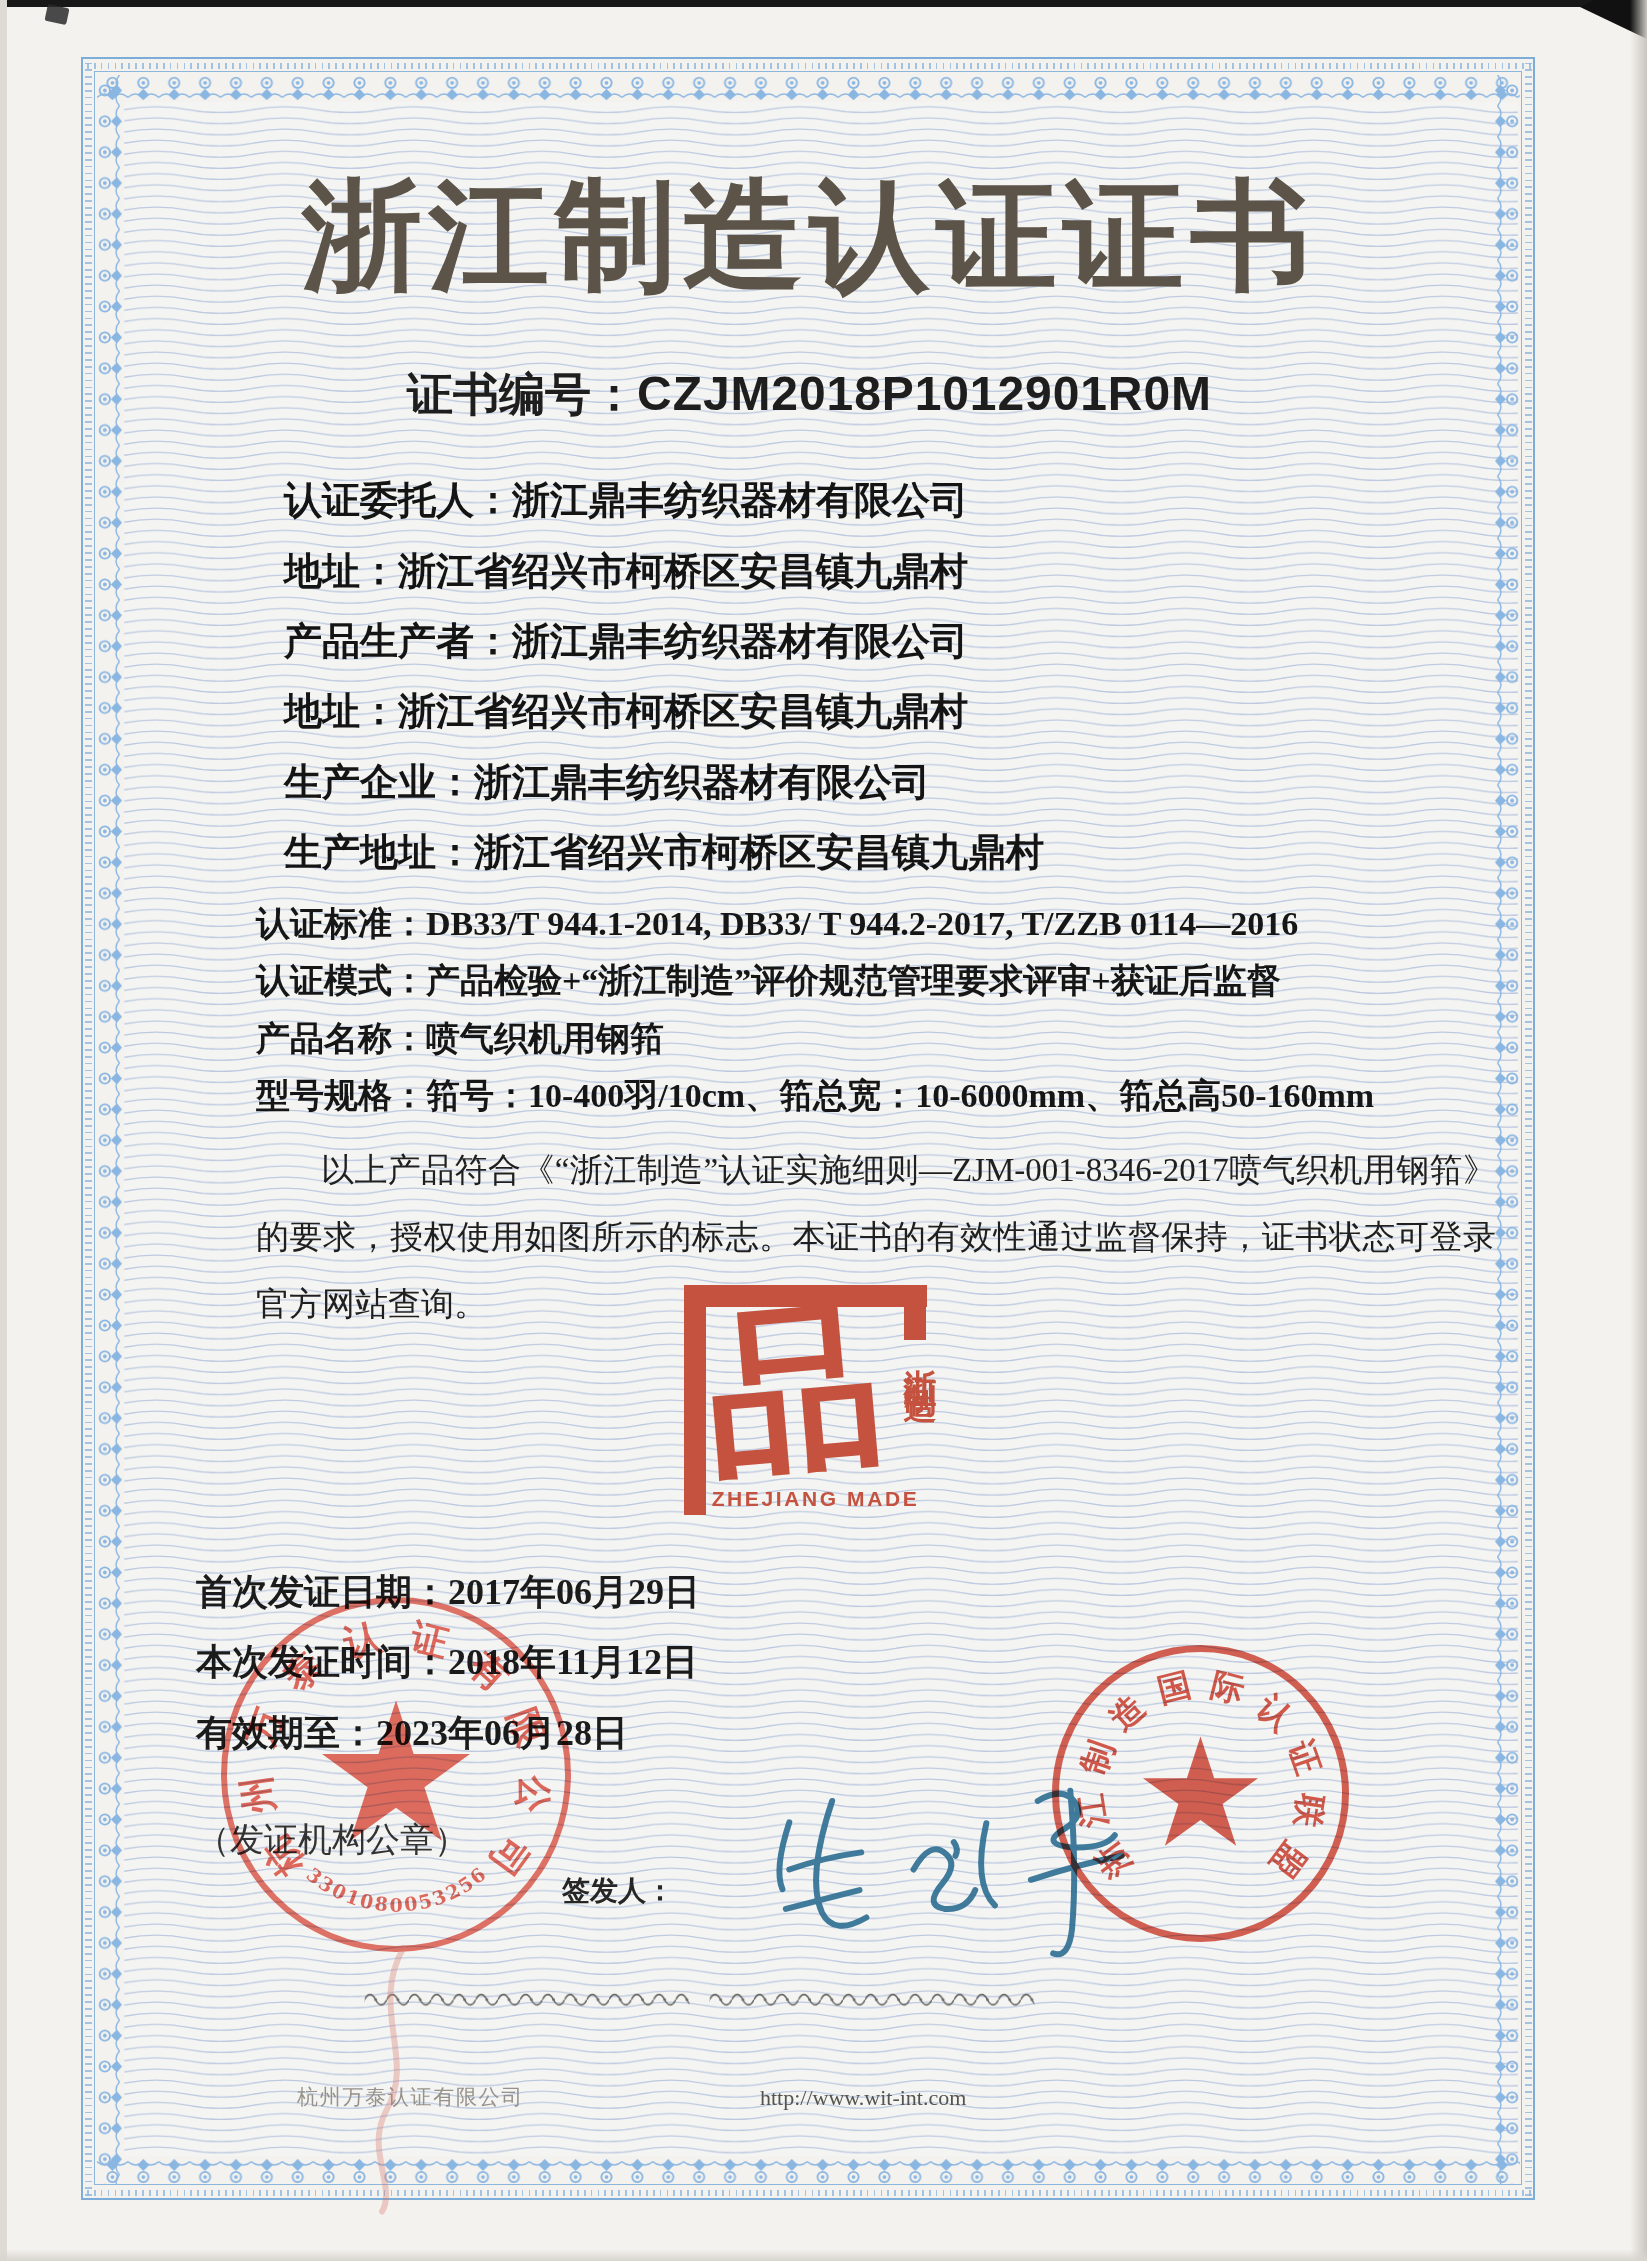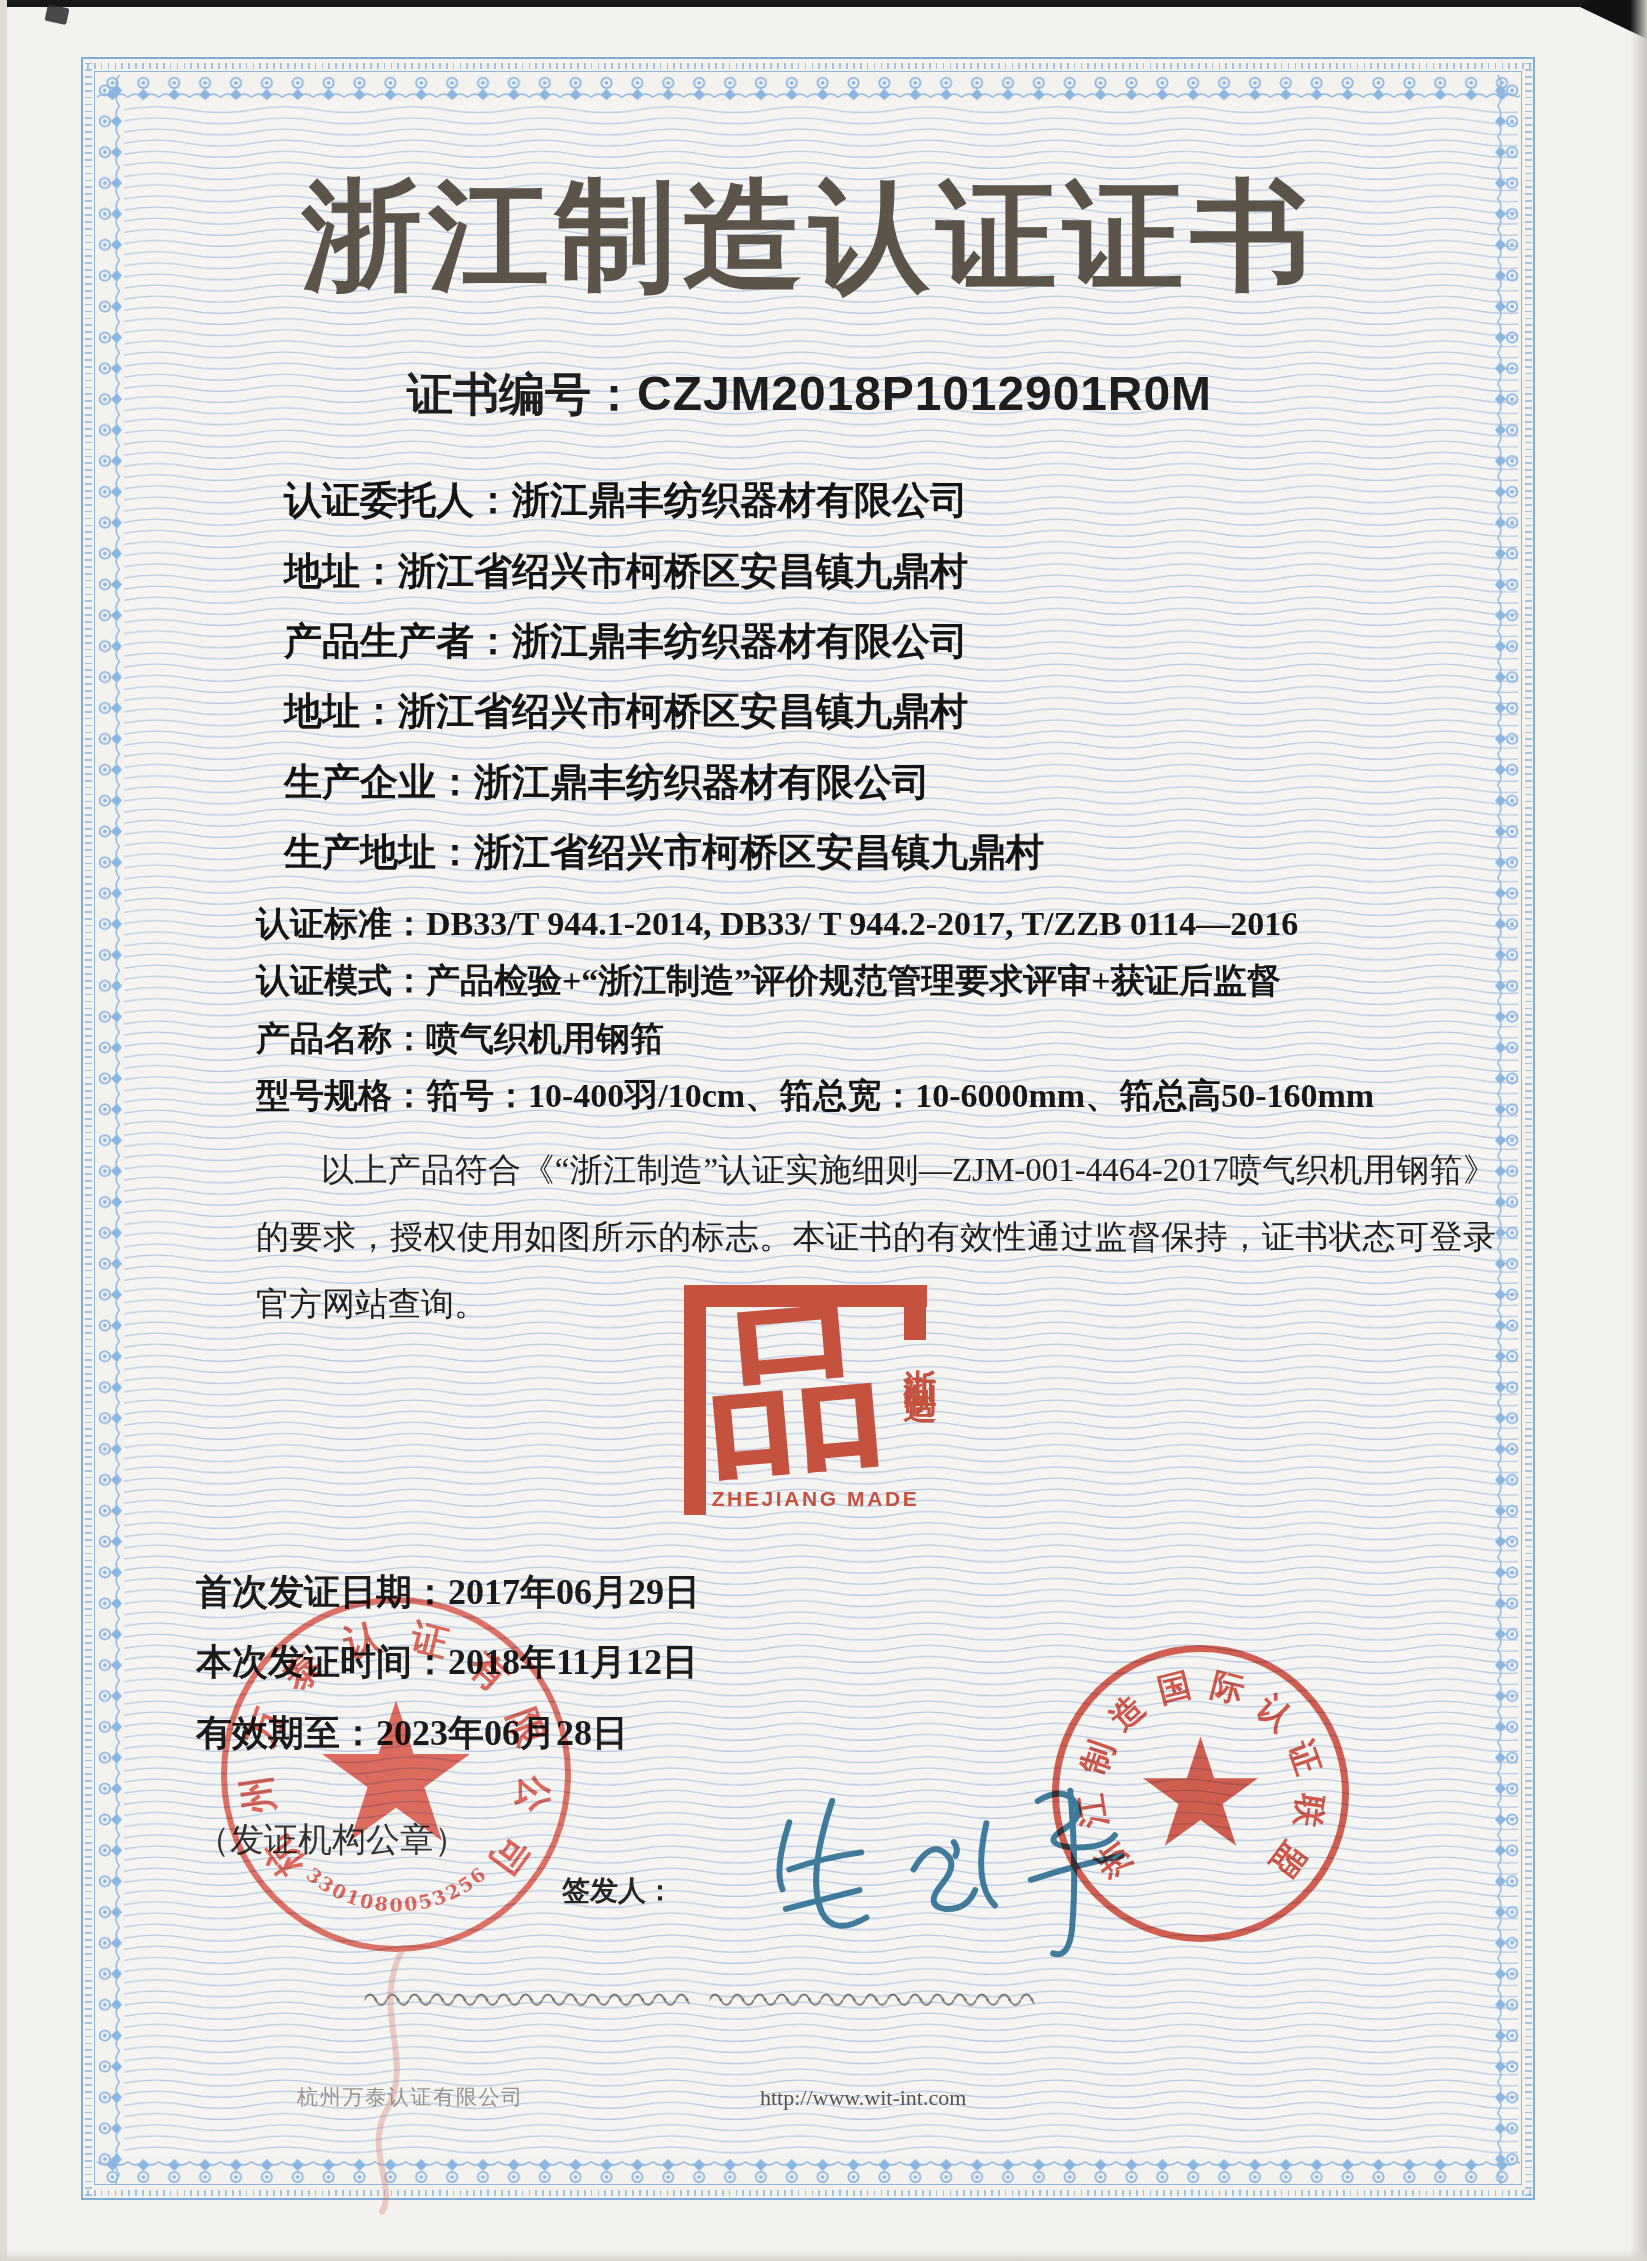--- a/index.html
+++ b/index.html
@@ -149,21 +149,21 @@
 <div class="abs info-line" style="top:616px;"><span>产品生产者：</span><span>浙江鼎丰纺织器材有限公司</span></div>
 <div class="abs info-line" style="top:686px;"><span>地址：</span><span>浙江省绍兴市柯桥区安昌镇九鼎村</span></div>
 <div class="abs info-line" style="top:757px;"><span>生产企业：</span><span>浙江鼎丰纺织器材有限公司</span></div>
 <div class="abs info-line" style="top:827px;"><span>生产地址：</span><span>浙江省绍兴市柯桥区安昌镇九鼎村</span></div>
 
 <div class="abs spec-line" style="top:901px;"><span>认证标准：</span><span>DB33/T 944.1-2014, DB33/ T 944.2-2017, T/ZZB 0114—2016</span></div>
 <div class="abs spec-line" style="top:958px;"><span>认证模式：</span><span>产品检验+“浙江制造”评价规范管理要求评审+获证后监督</span></div>
 <div class="abs spec-line" style="top:1016px;"><span>产品名称：</span><span>喷气织机用钢筘</span></div>
 <div class="abs spec-line" style="top:1073px;"><span>型号规格：</span><span>筘号：10-400羽/10cm、筘总宽：10-6000mm、筘总高50-160mm</span></div>
 
-<p class="abs statement">以上产品符合《“浙江制造”认证实施细则—ZJM-001-4464-2017喷气织机用钢筘》的要求，授权使用如图所示的标志。本证书的有效性通过监督保持，证书状态可登录官方网站查询。</p>
+<p class="abs statement">以上产品符合《“浙江制造”认证实施细则—ZJM-001-8346-2017喷气织机用钢筘》的要求，授权使用如图所示的标志。本证书的有效性通过监督保持，证书状态可登录官方网站查询。</p>
 
 <div class="abs logo-bar" style="left:684px;top:1285px;width:243px;height:22px;"></div>
 <div class="abs logo-bar" style="left:904px;top:1285px;width:22px;height:55px;"></div>
 <div class="abs logo-bar" style="left:684px;top:1285px;width:22px;height:230px;"></div>
 <div class="abs logo-glyph">品</div>
 <div class="abs logo-vertical">浙江制造</div>
 <div class="abs logo-caption">ZHEJIANG MADE</div>
 
 <div class="abs date-line" style="top:1568px;"><span>首次发证日期：</span><span>2017年06月29日</span></div>
 <div class="abs date-line" style="top:1638px;"><span>本次发证时间：</span><span>2018年11月12日</span></div>

